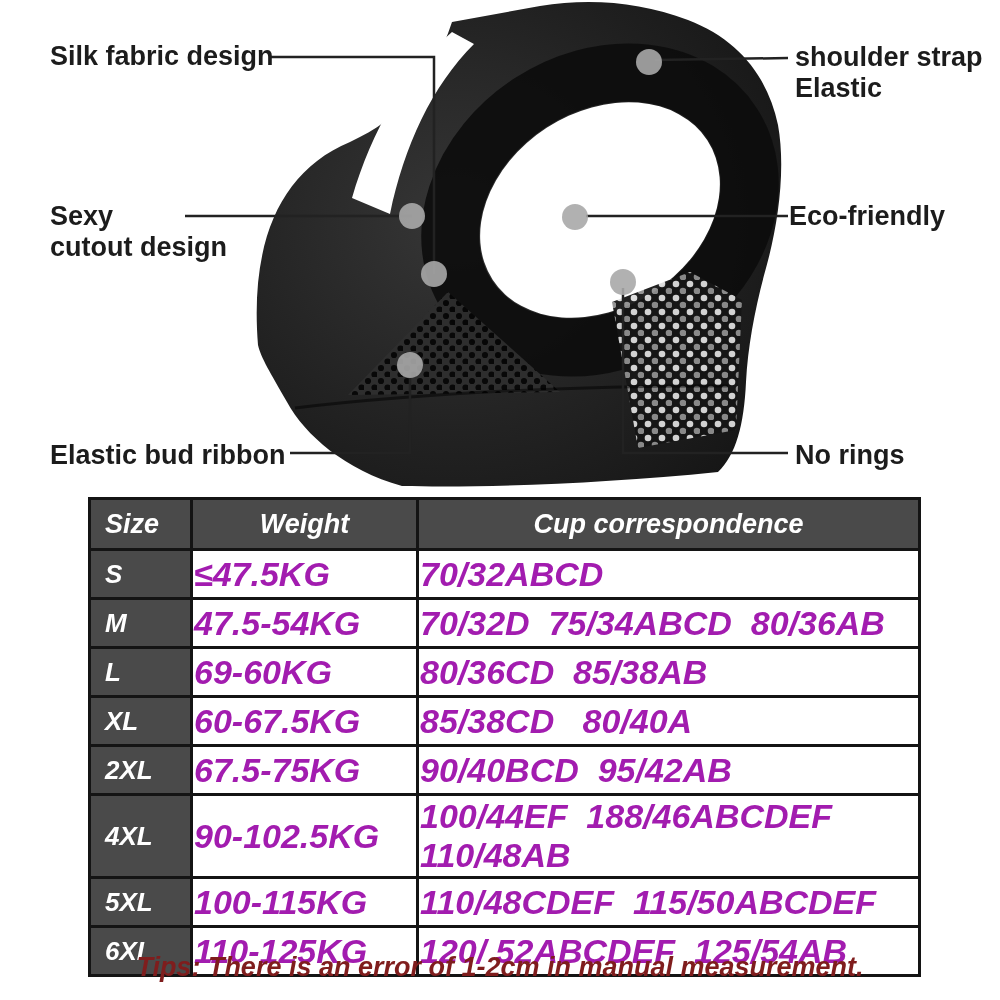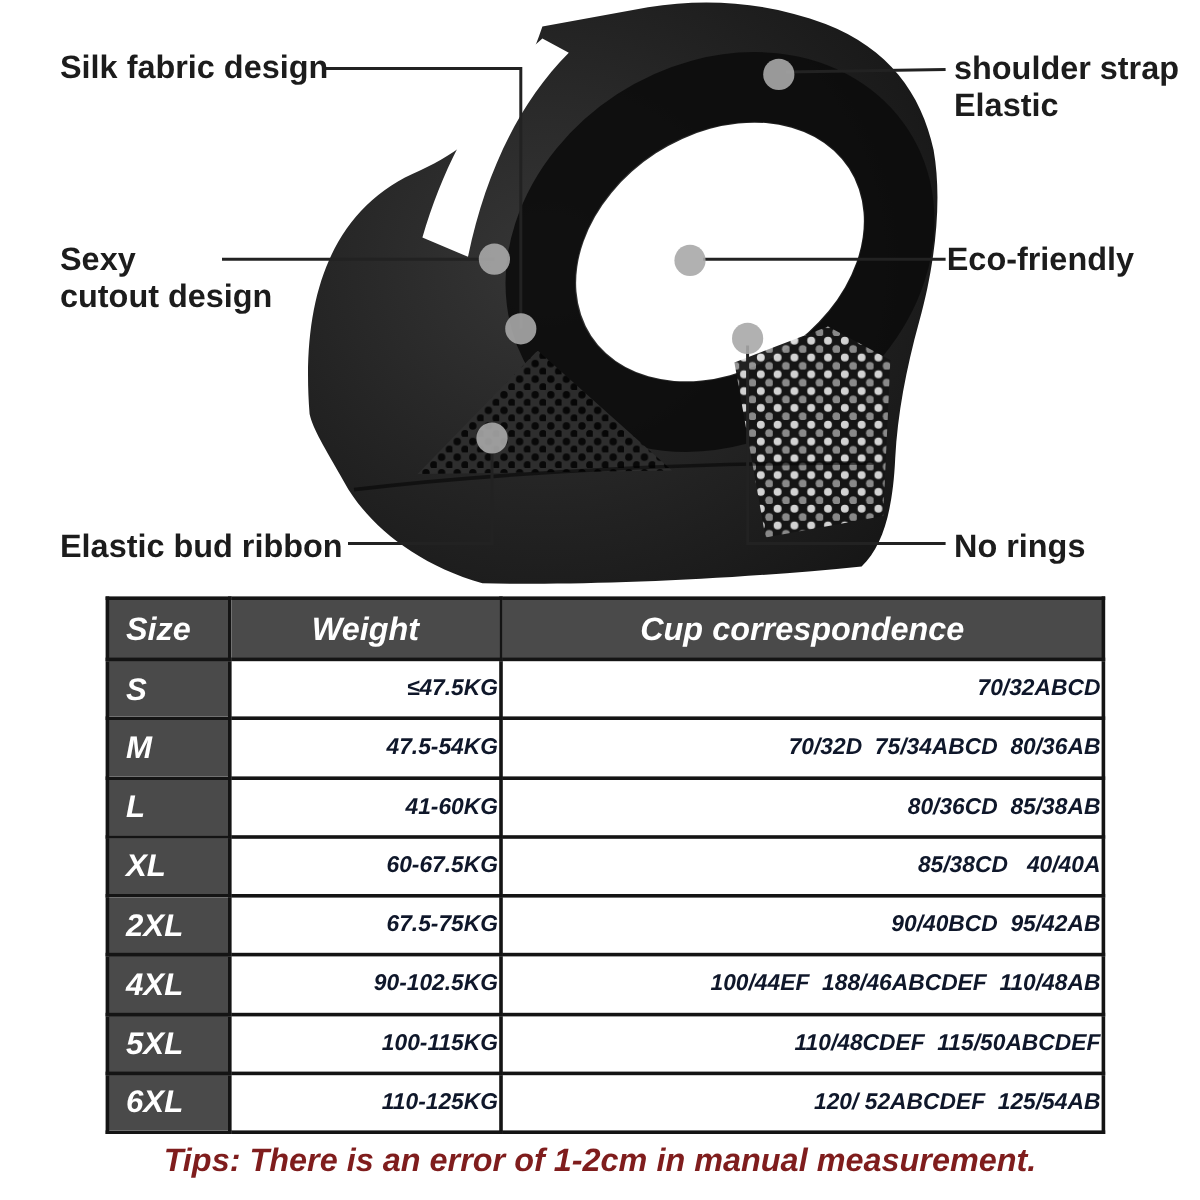--- a/index.html
+++ b/index.html
@@ -26,21 +26,21 @@
   }
   .size-table thead th{
     background:#4a4a4a;color:#ffffff;font-size:27px;font-weight:700;height:46px;
   }
   .size-table thead th.col-size{ text-align:left;padding-left:14px; }
   .size-table tbody th{
     background:#4a4a4a;color:#ffffff;font-size:26px;font-weight:600;
     text-align:left;padding-left:14px;height:44px;
   }
   .size-table td{
-    background:#ffffff;color:#0f172a;font-size:19px;font-weight:600;text-align:right;
+    background:#ffffff;color:#a21caf;font-size:34px;font-weight:600;text-align:left;
   }
   .tips{
     position:absolute;left:0;top:952px;width:1000px;text-align:center;
     font-size:27px;font-weight:bold;font-style:italic;color:#7f1d1d;
   }
 </style>
 </head>
 <body>
 
 <div class="stage">
@@ -144,27 +144,27 @@
         <td>≤47.5KG</td>
         <td>70/32ABCD</td>
       </tr>
       <tr>
         <th>M</th>
         <td>47.5-54KG</td>
         <td>70/32D  75/34ABCD  80/36AB</td>
       </tr>
       <tr>
         <th>L</th>
-        <td>41-60KG</td>
+        <td>69-60KG</td>
         <td>80/36CD  85/38AB</td>
       </tr>
       <tr>
         <th>XL</th>
         <td>60-67.5KG</td>
-        <td>85/38CD   40/40A</td>
+        <td>85/38CD   80/40A</td>
       </tr>
       <tr>
         <th>2XL</th>
         <td>67.5-75KG</td>
         <td>90/40BCD  95/42AB</td>
       </tr>
       <tr>
         <th>4XL</th>
         <td>90-102.5KG</td>
         <td>100/44EF  188/46ABCDEF  110/48AB</td>

